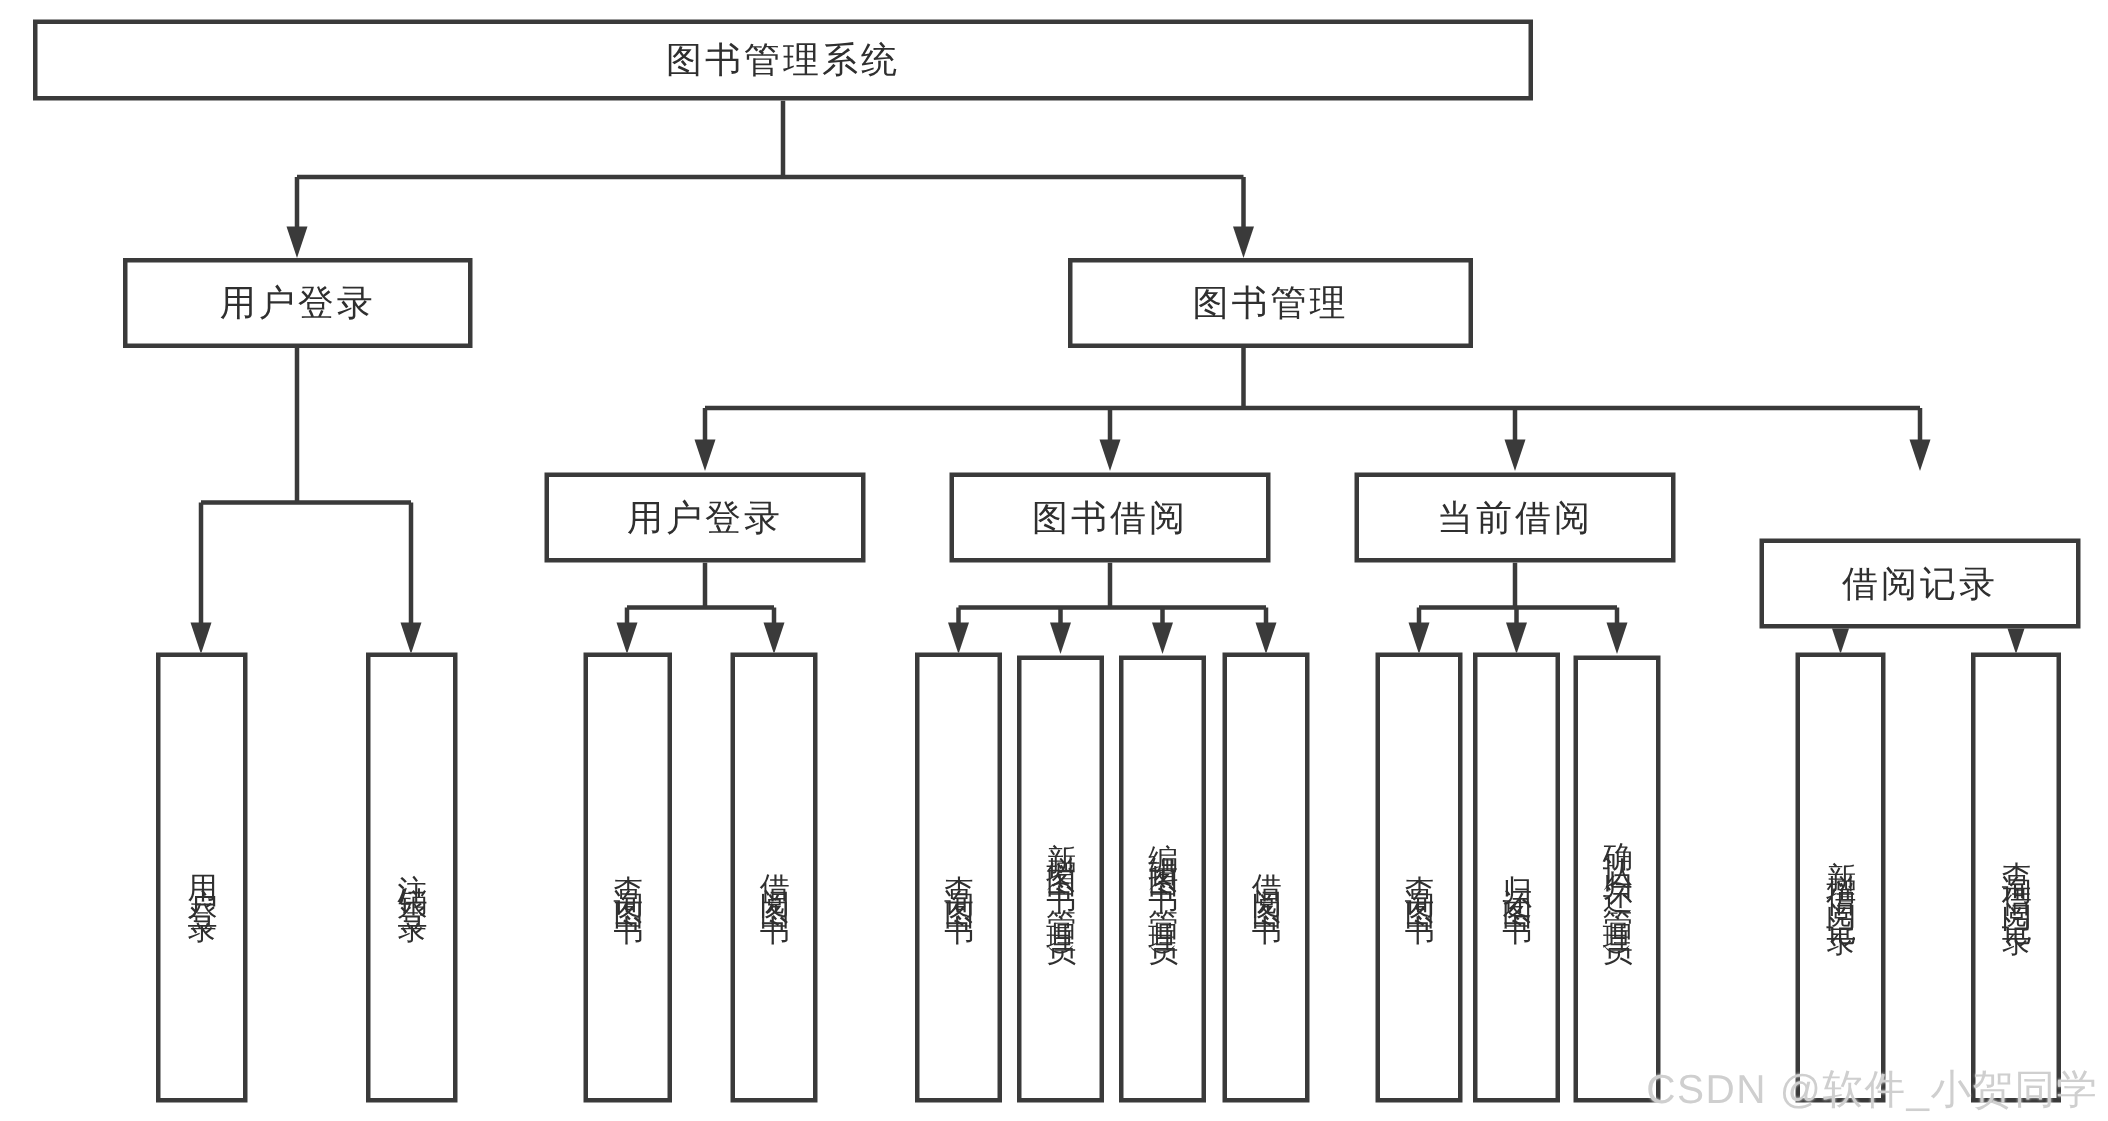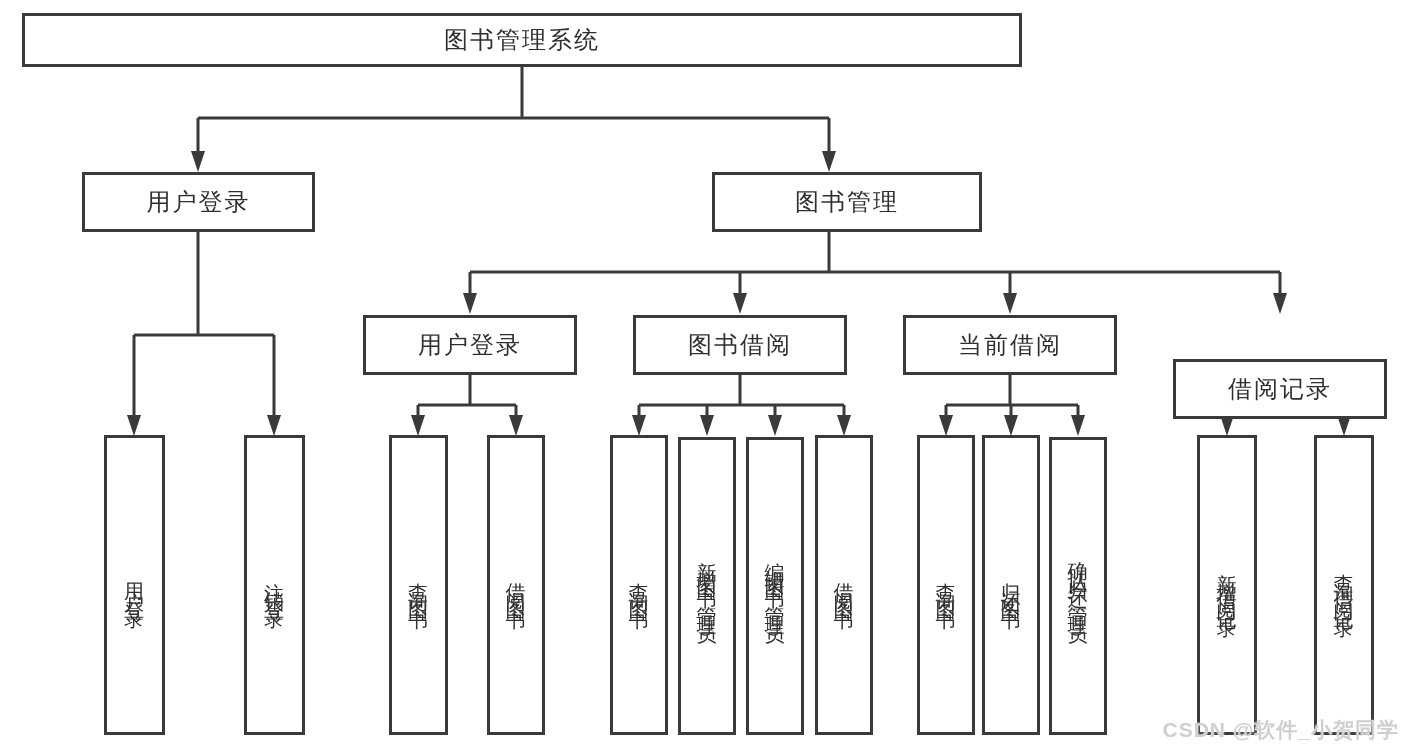--- a/index.html
+++ b/index.html
@@ -24,25 +24,24 @@
   .vbox{
     writing-mode:vertical-rl;
     text-orientation:mixed;
     line-height:1;
     letter-spacing:9px;
     font-size:20px;
     padding:6px 0;
   }
   .watermark{
     position:absolute;right:6px;bottom:3px;
-    font-size:21px;letter-spacing:1px;
+    font-size:27px;letter-spacing:1px;
     color:var(--watermark,#cfcfcf);
     text-shadow:0 0 2px #ffffff;
     z-index:5;
-    font-weight:bold;
   }
 </style>
 </head>
 <body>
 
 <div id="stage">
 
   <svg class="wires" width="1405" height="747" viewBox="0 0 1405 747">
     <g>
       <path class="cl" d="M522 67 V118 M198 118 H829 M198 118 V153 M829 118 V153"></path>

